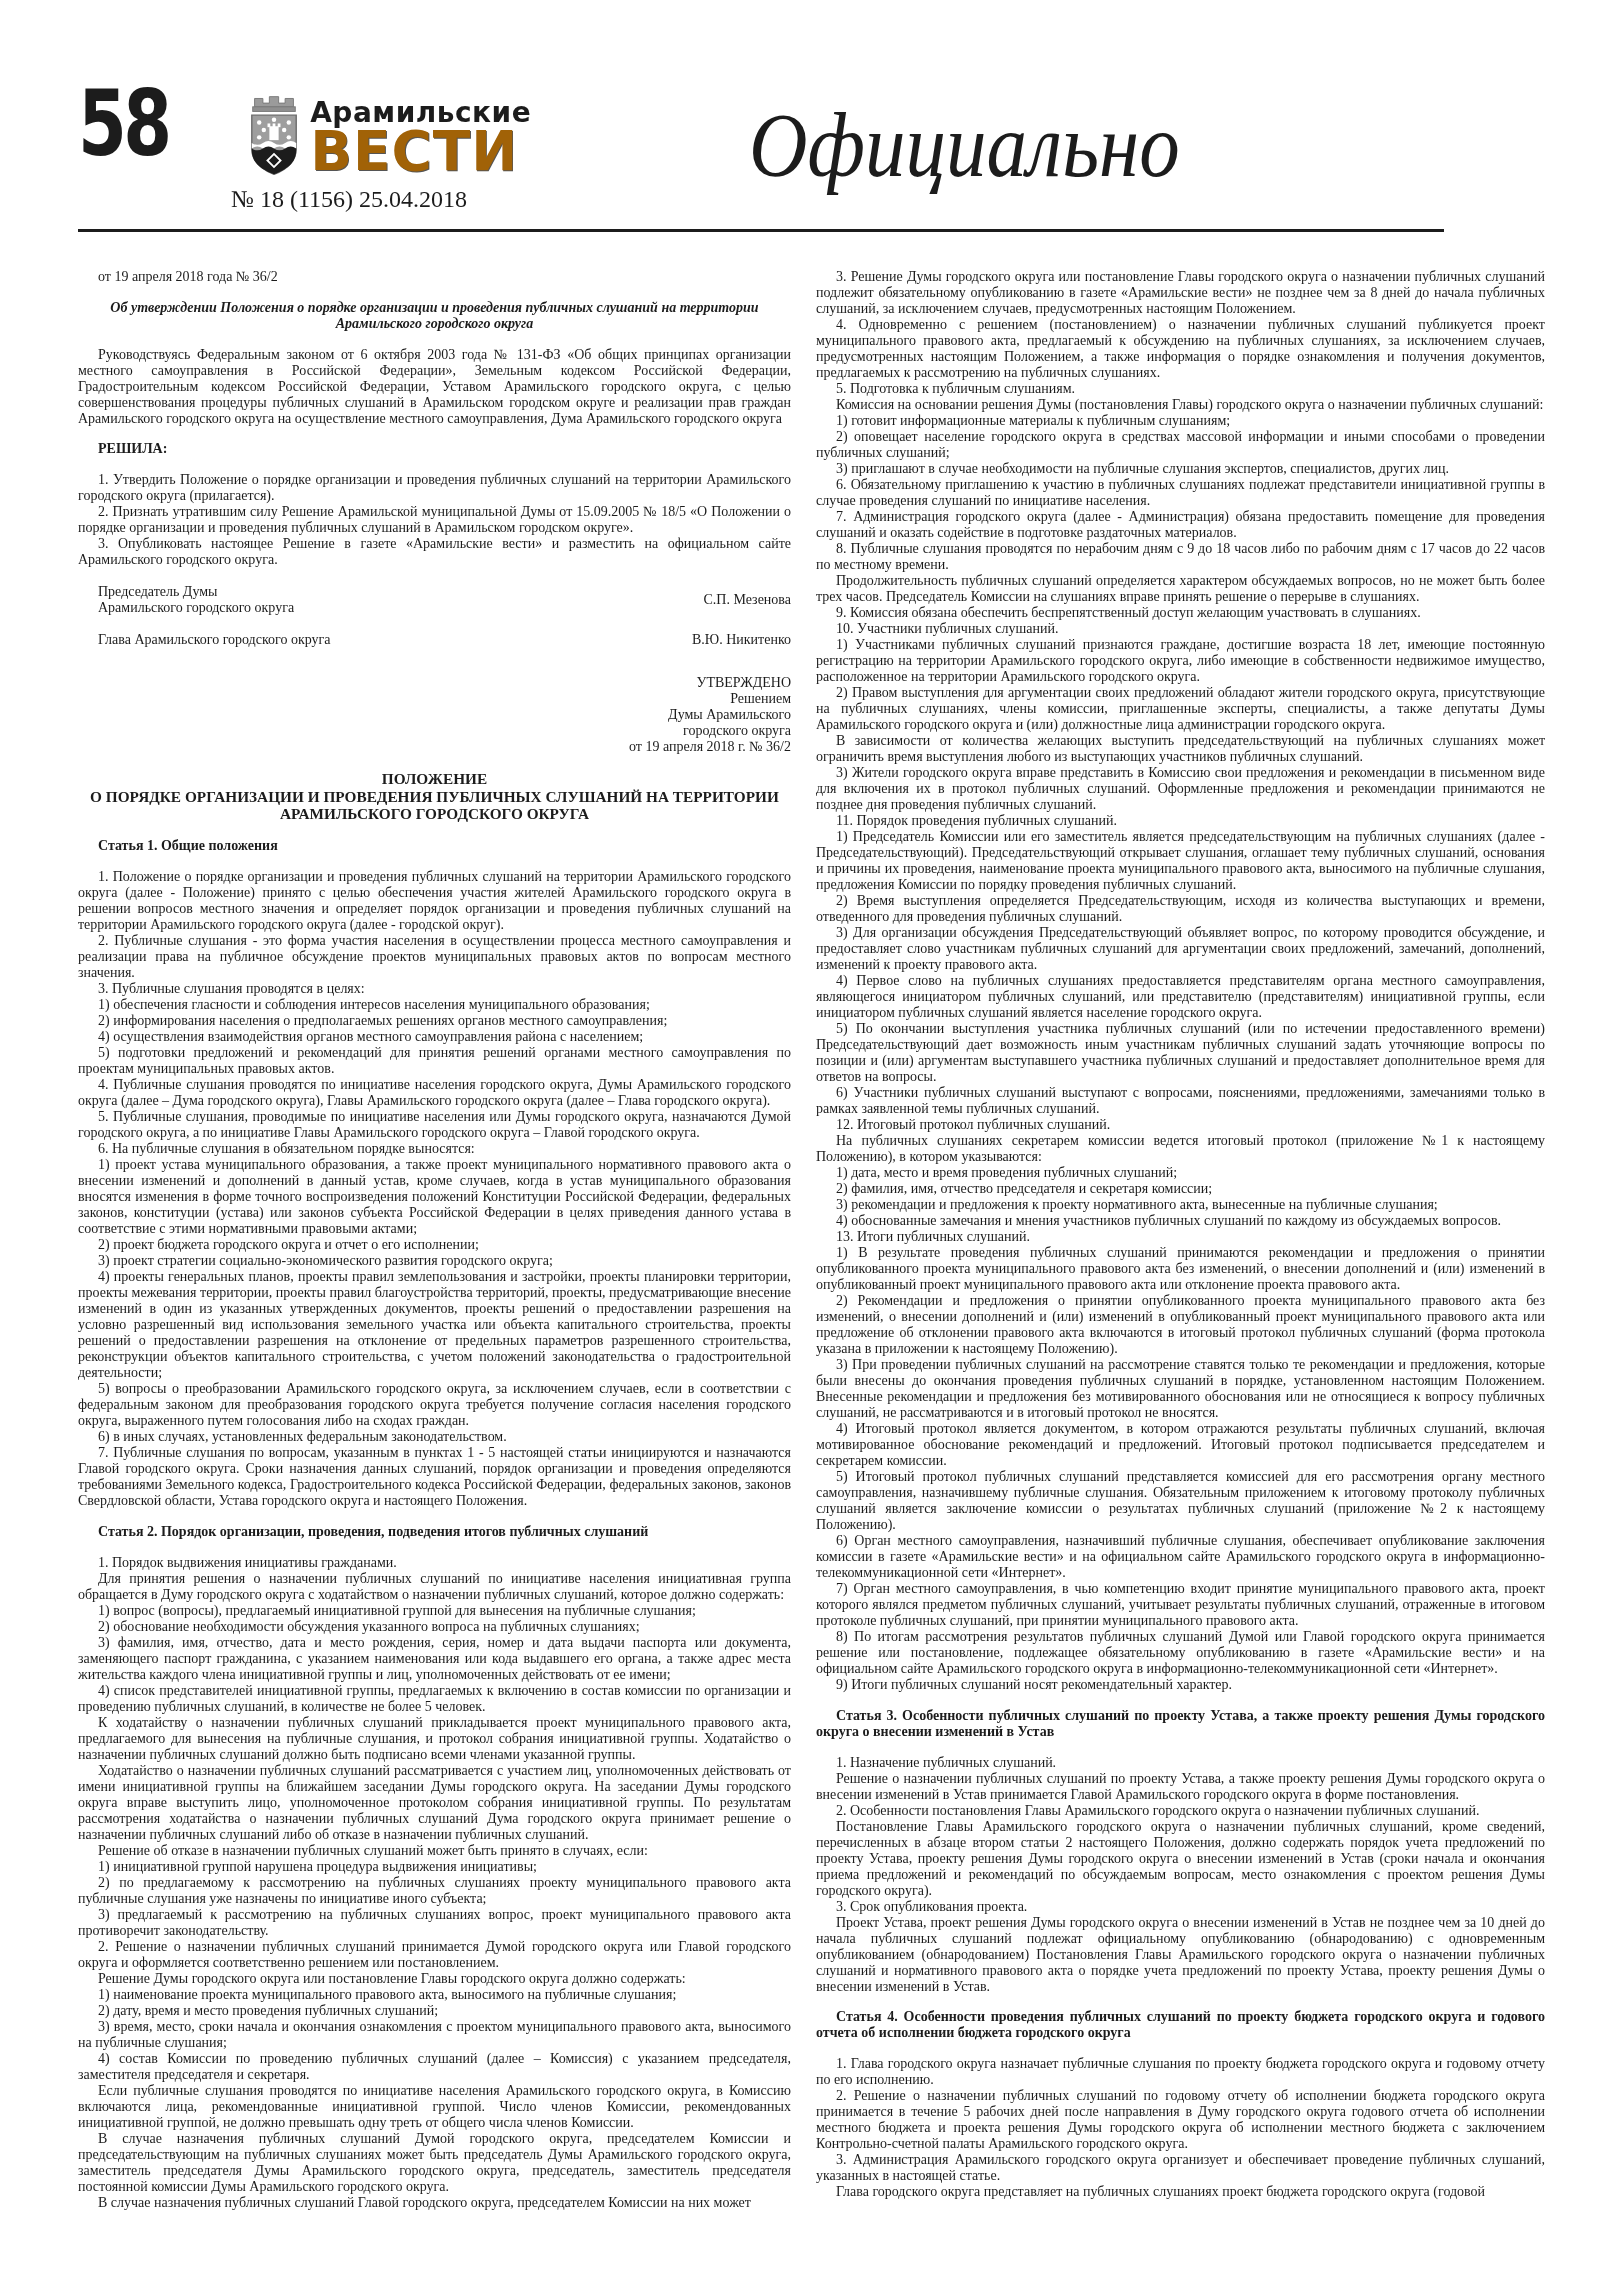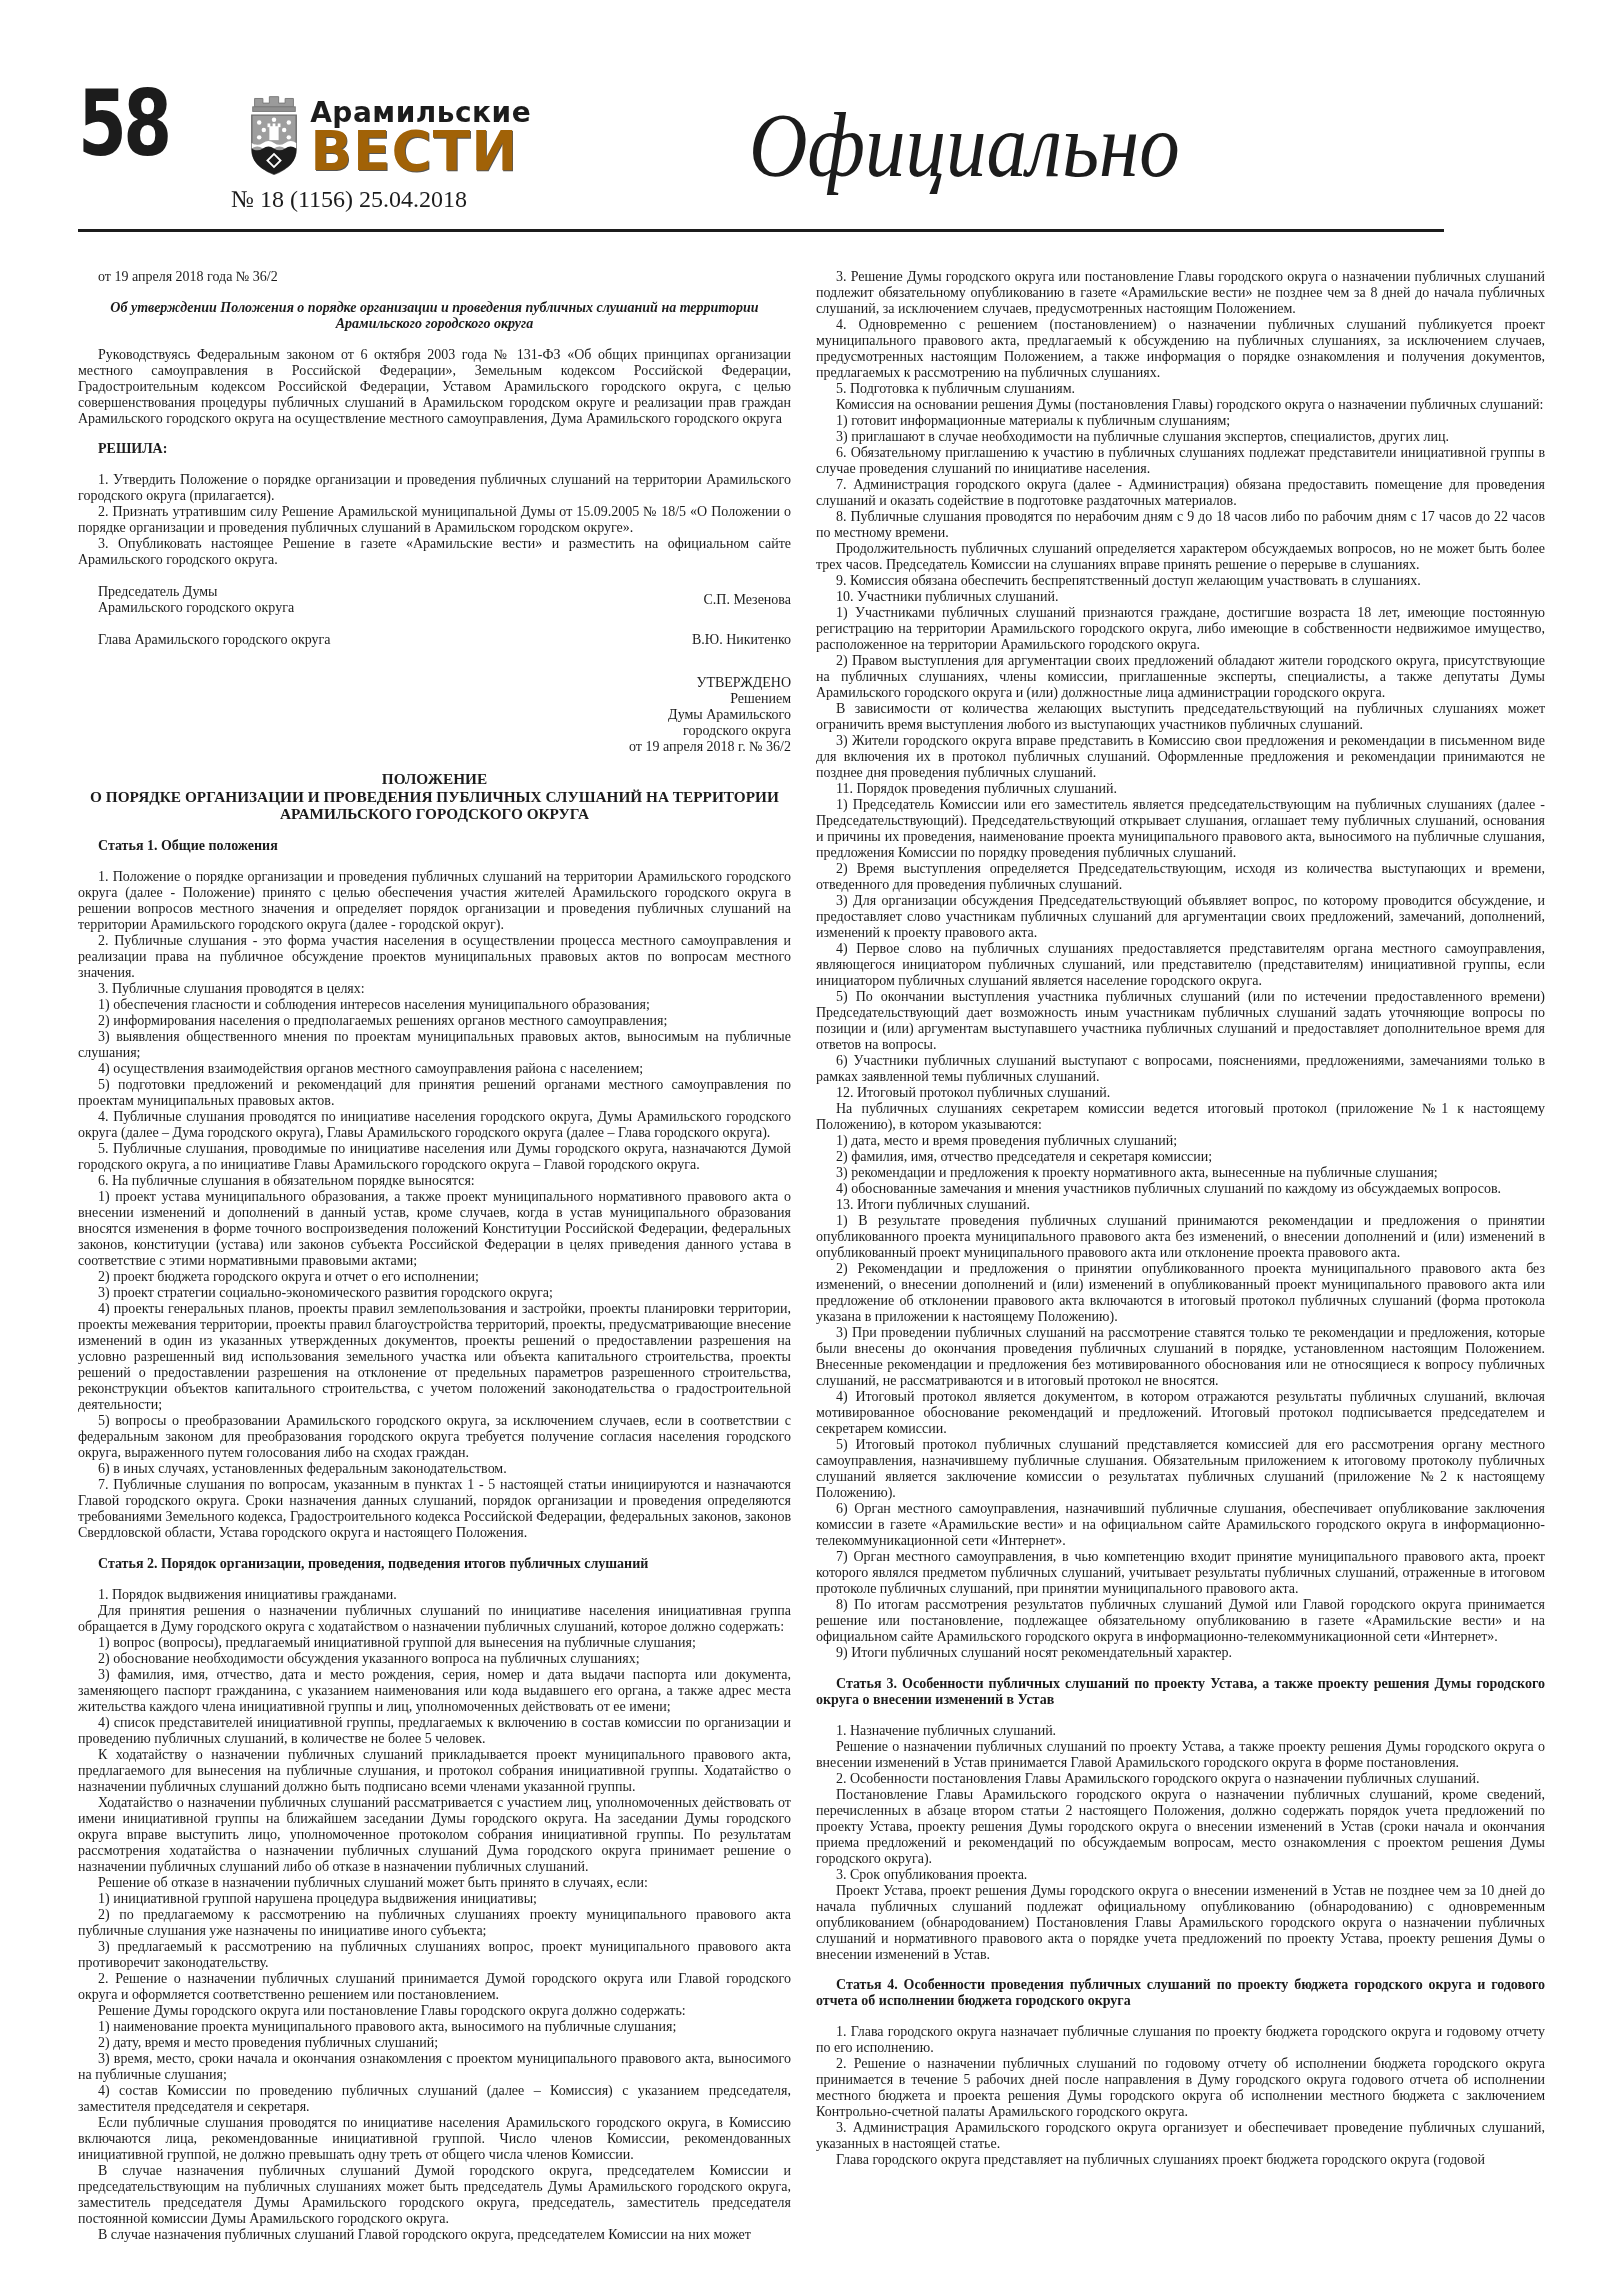--- a/index.html
+++ b/index.html
@@ -132,21 +132,20 @@
           <div>ПОЛОЖЕНИЕ</div>
           <div>О ПОРЯДКЕ ОРГАНИЗАЦИИ И ПРОВЕДЕНИЯ ПУБЛИЧНЫХ СЛУШАНИЙ НА ТЕРРИТОРИИ</div>
           <div>АРАМИЛЬСКОГО ГОРОДСКОГО ОКРУГА</div>
         </div>
         <div class="blk article">Статья 1. Общие положения</div>
         <div class="blk para">1. Положение о порядке организации и проведения публичных слушаний на территории Арамильского городского округа (далее - Положение) принято с целью обеспечения участия жителей Арамильского городского округа в решении вопросов местного значения и определяет порядок организации и проведения публичных слушаний на территории Арамильского городского округа (далее - городской округ).</div>
         <div class="blk para">2. Публичные слушания - это форма участия населения в осуществлении процесса местного самоуправления и реализации права на публичное обсуждение проектов муниципальных правовых актов по вопросам местного значения.</div>
         <div class="blk para">3. Публичные слушания проводятся в целях:</div>
         <div class="blk para">1) обеспечения гласности и соблюдения интересов населения муниципального образования;</div>
         <div class="blk para">2) информирования населения о предполагаемых решениях органов местного самоуправления;</div>
-        <div class="blk para">3) выявления общественного мнения по проектам муниципальных правовых актов, выносимым на публичные слушания;</div>
         <div class="blk para">4) осуществления взаимодействия органов местного самоуправления района с населением;</div>
         <div class="blk para">5) подготовки предложений и рекомендаций для принятия решений органами местного самоуправления по проектам муниципальных правовых актов.</div>
         <div class="blk para">4. Публичные слушания проводятся по инициативе населения городского округа, Думы Арамильского городского округа (далее – Дума городского округа), Главы Арамильского городского округа (далее – Глава городского округа).</div>
         <div class="blk para">5. Публичные слушания, проводимые по инициативе населения или Думы городского округа, назначаются Думой городского округа, а по инициативе Главы Арамильского городского округа – Главой городского округа.</div>
         <div class="blk para">6. На публичные слушания в обязательном порядке выносятся:</div>
         <div class="blk para">1) проект устава муниципального образования, а также проект муниципального нормативного правового акта о внесении изменений и дополнений в данный устав, кроме случаев, когда в устав муниципального образования вносятся изменения в форме точного воспроизведения положений Конституции Российской Федерации, федеральных законов, конституции (устава) или законов субъекта Российской Федерации в целях приведения данного устава в соответствие с этими нормативными правовыми актами;</div>
         <div class="blk para">2) проект бюджета городского округа и отчет о его исполнении;</div>
         <div class="blk para">3) проект стратегии социально-экономического развития городского округа;</div>
         <div class="blk para">4) проекты генеральных планов, проекты правил землепользования и застройки, проекты планировки территории, проекты межевания территории, проекты правил благоустройства территорий, проекты, предусматривающие внесение изменений в один из указанных утвержденных документов, проекты решений о предоставлении разрешения на условно разрешенный вид использования земельного участка или объекта капитального строительства, проекты решений о предоставлении разрешения на отклонение от предельных параметров разрешенного строительства, реконструкции объектов капитального строительства, с учетом положений законодательства о градостроительной деятельности;</div>
         <div class="blk para">5) вопросы о преобразовании Арамильского городского округа, за исключением случаев, если в соответствии с федеральным законом для преобразования городского округа требуется получение согласия населения городского округа, выраженного путем голосования либо на сходах граждан.</div>
@@ -174,20 +173,21 @@
         <div class="blk para">Если публичные слушания проводятся по инициативе населения Арамильского городского округа, в Комиссию включаются лица, рекомендованные инициативной группой. Число членов Комиссии, рекомендованных инициативной группой, не должно превышать одну треть от общего числа членов Комиссии.</div>
         <div class="blk para">В случае назначения публичных слушаний Думой городского округа, председателем Комиссии и председательствующим на публичных слушаниях может быть председатель Думы Арамильского городского округа, заместитель председателя Думы Арамильского городского округа, председатель, заместитель председателя постоянной комиссии Думы Арамильского городского округа.</div>
         <div class="blk para">В случае назначения публичных слушаний Главой городского округа, председателем Комиссии на них может</div>
       </div>
     <div class="col col-right" id="col-right">
         <div class="blk para">3. Решение Думы городского округа или постановление Главы городского округа о назначении публичных слушаний подлежит обязательному опубликованию в газете «Арамильские вести» не позднее чем за 8 дней до начала публичных слушаний, за исключением случаев, предусмотренных настоящим Положением.</div>
         <div class="blk para">4. Одновременно с решением (постановлением) о назначении публичных слушаний публикуется проект муниципального правового акта, предлагаемый к обсуждению на публичных слушаниях, за исключением случаев, предусмотренных настоящим Положением, а также информация о порядке ознакомления и получения документов, предлагаемых к рассмотрению на публичных слушаниях.</div>
         <div class="blk para">5. Подготовка к публичным слушаниям.</div>
         <div class="blk para">Комиссия на основании решения Думы (постановления Главы) городского округа о назначении публичных слушаний:</div>
         <div class="blk para">1) готовит информационные материалы к публичным слушаниям;</div>
+        <div class="blk para">2) оповещает население городского округа в средствах массовой информации и иными способами о проведении публичных слушаний;</div>
         <div class="blk para">3) приглашают в случае необходимости на публичные слушания экспертов, специалистов, других лиц.</div>
         <div class="blk para">6. Обязательному приглашению к участию в публичных слушаниях подлежат представители инициативной группы в случае проведения слушаний по инициативе населения.</div>
         <div class="blk para">7. Администрация городского округа (далее - Администрация) обязана предоставить помещение для проведения слушаний и оказать содействие в подготовке раздаточных материалов.</div>
         <div class="blk para">8. Публичные слушания проводятся по нерабочим дням с 9 до 18 часов либо по рабочим дням с 17 часов до 22 часов по местному времени.</div>
         <div class="blk para">Продолжительность публичных слушаний определяется характером обсуждаемых вопросов, но не может быть более трех часов. Председатель Комиссии на слушаниях вправе принять решение о перерыве в слушаниях.</div>
         <div class="blk para">9. Комиссия обязана обеспечить беспрепятственный доступ желающим участвовать в слушаниях.</div>
         <div class="blk para">10. Участники публичных слушаний.</div>
         <div class="blk para">1) Участниками публичных слушаний признаются граждане, достигшие возраста 18 лет, имеющие постоянную регистрацию на территории Арамильского городского округа, либо имеющие в собственности недвижимое имущество, расположенное на территории Арамильского городского округа.</div>
         <div class="blk para">2) Правом выступления для аргументации своих предложений обладают жители городского округа, присутствующие на публичных слушаниях, члены комиссии, приглашенные эксперты, специалисты, а также депутаты Думы Арамильского городского округа и (или) должностные лица администрации городского округа.</div>
         <div class="blk para">В зависимости от количества желающих выступить председательствующий на публичных слушаниях может ограничить время выступления любого из выступающих участников публичных слушаний.</div>

